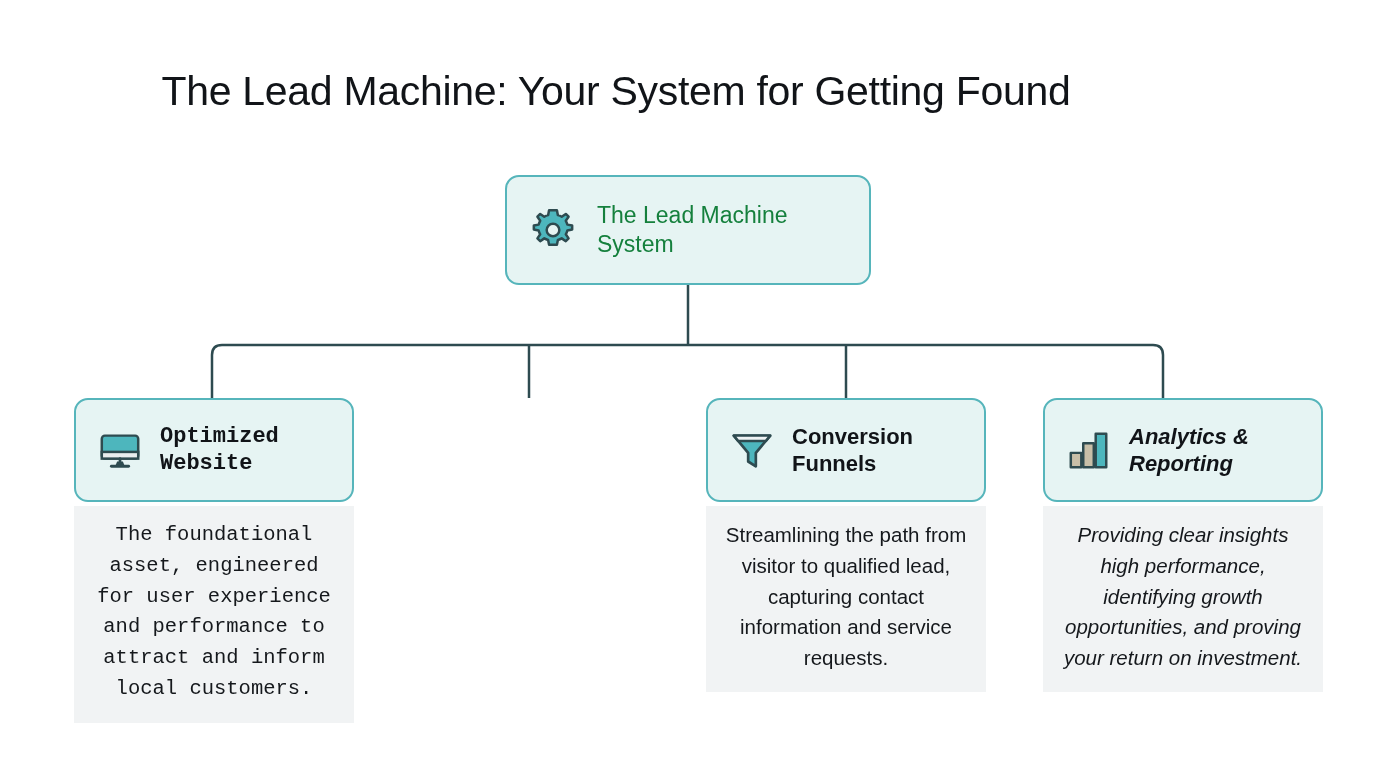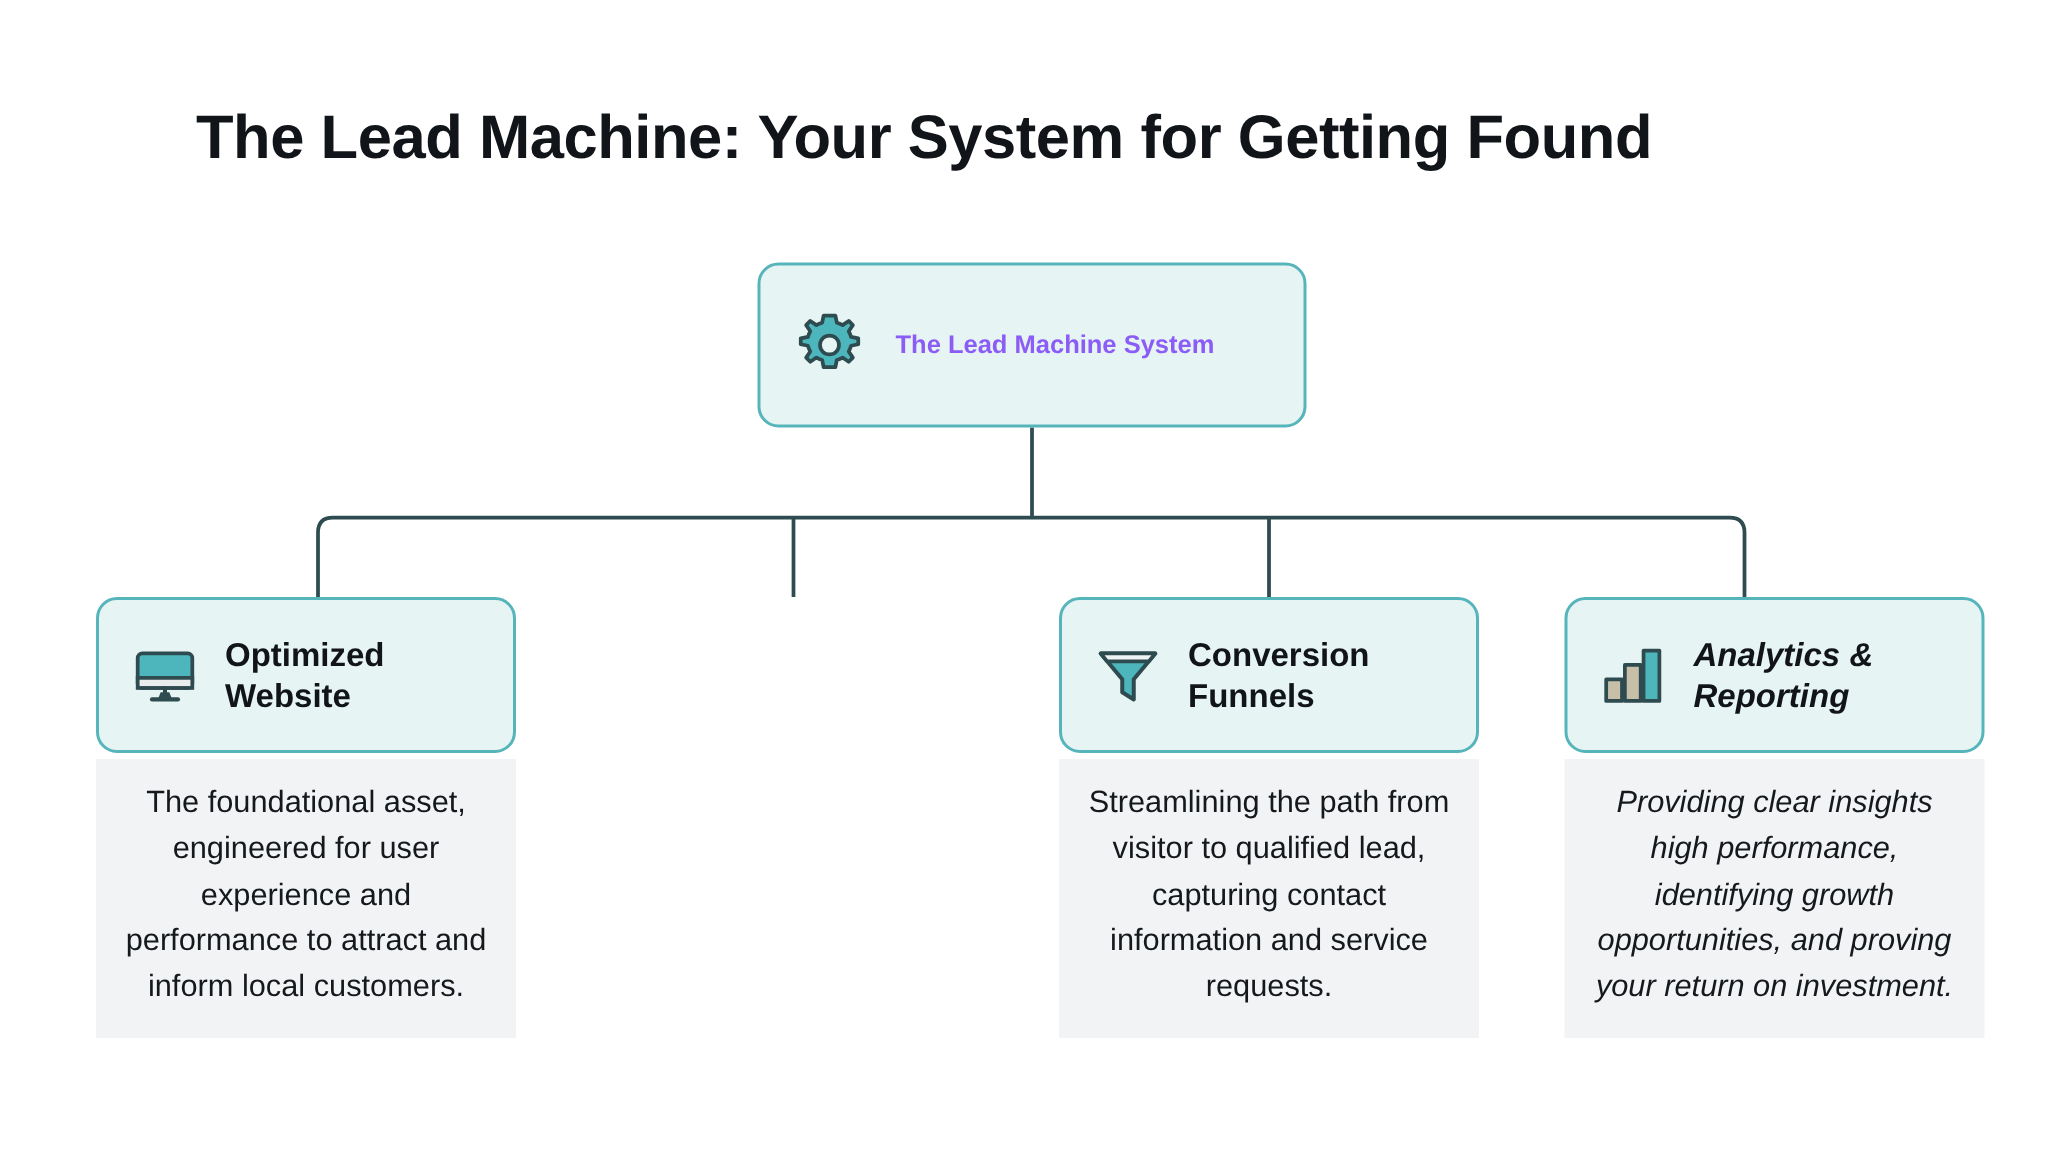--- a/index.html
+++ b/index.html
@@ -24,21 +24,21 @@
   }
 
   
   .page-title {
     position: absolute;
     top: 68px;
     left: 0;
     width: 1232px;
     text-align: center;
     font-size: 41px;
-    font-weight: bold;
+    font-weight: normal;
     color: #111418;
     letter-spacing: -0.3px;
     line-height: 1.15;
   }
 
   
   .connectors {
     position: absolute;
     top: 0;
     left: 0;
@@ -57,34 +57,34 @@
     box-sizing: border-box;
     background: #e6f4f3;
     border: 2.5px solid #56b5bb;
     border-radius: 14px;
     display: flex;
     align-items: center;
     padding-left: 22px;
     gap: 20px;
   }
   .root-label {
-    font-size: 17px;
-    font-weight: bold;
-    color: #8b5cf6;
+    font-size: 23px;
+    font-weight: normal;
+    color: #15803d;
     line-height: 1.28;
     max-width: 252px;
   }
 
   
   .branch {
     position: absolute;
     top: 398px;
     width: 280px;
   }
-  .branch-1 { left: 64px; }
+  .branch-1 { left: 74px; font-family: Liberation Mono, monospace; }
   .branch-2 { left: 389px; }
   .branch-3 { left: 706px; }
   .branch-4 { left: 1043px; font-style: italic; }
 
   .branch-head {
     position: relative;
     box-sizing: border-box;
     width: 280px;
     min-height: 104px;
     background: #e6f4f3;

